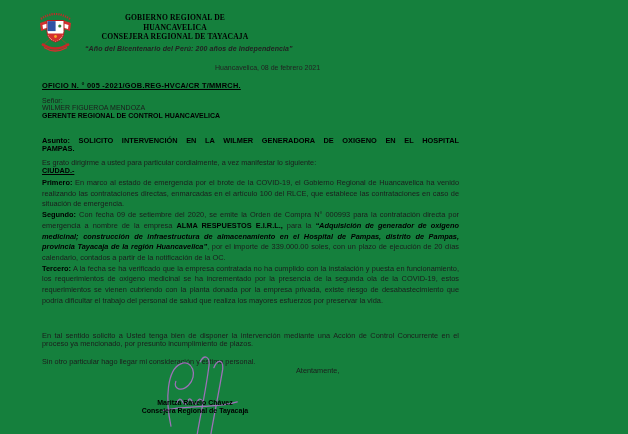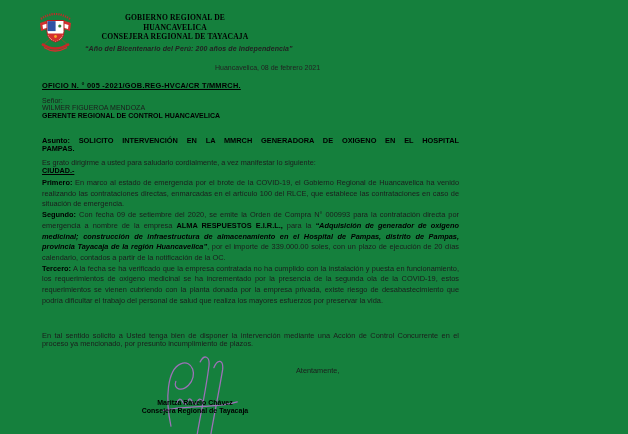--- a/index.html
+++ b/index.html
@@ -84,31 +84,32 @@
 
   <div class="col oficio">OFICIO N. ° 005  -2021/GOB.REG-HVCA/CR T/MMRCH.</div>
 
   <div class="col recipient">
     <div>Señor:</div>
     <div>WILMER FIGUEROA MENDOZA</div>
     <div class="strong">GERENTE REGIONAL DE CONTROL HUANCAVELICA</div>
   </div>
   <div class="col ciudad">CIUDAD.-</div>
 
-  <div class="col asunto"><span>Asunto:</span><span> SOLICITO INTERVENCIÓN EN LA MMRCH GENERADORA DE OXIGENO  EN EL HOSPITAL PAMPAS.</span></div>
+  <div class="col asunto"><span>Asunto:</span><span> SOLICITO INTERVENCIÓN EN LA WILMER GENERADORA DE OXIGENO  EN EL HOSPITAL PAMPAS.</span></div>
 
-  <div class="col greeting">Es grato dirigirme a usted para saludarlo cordialmente, a vez manifestar lo siguiente:</div>
+  <div class="col greeting">Es grato dirigirme a usted para particular cordialmente, a vez manifestar lo siguiente:</div>
 
   <div class="col paras">
     <p><span class="lead">Primero:</span><span> En marco al estado de emergencia por el brote de la COVID-19, el Gobierno Regional de Huancavelica ha venido realizando las contrataciones directas, enmarcadas en el artículo 100 del RLCE, que establece las contrataciones en caso de situación de emergencia.</span></p>
     <p><span class="lead">Segundo:</span><span> Con fecha 09 de setiembre del 2020, se emite la Orden de Compra N° 000993 para la contratación directa por emergencia a nombre de la empresa </span><span class="bold">ALMA RESPUESTOS E.I.R.L.,</span><span> para la </span><span class="boldital">“Adquisición de generador de oxigeno medicinal; construcción de infraestructura de almacenamiento en el Hospital de Pampas, distrito de Pampas, provincia Tayacaja de la región Huancavelica”</span><span>, por el importe de 339.000.00 soles, con un plazo de ejecución de 20 días calendario, contados a partir de la notificación de la OC.</span></p>
     <p><span class="lead">Tercero:</span><span> A la fecha se ha verificado que la empresa contratada no ha cumplido con la instalación y puesta en funcionamiento,  los requerimientos de oxigeno medicinal se ha incrementado por la presencia de la segunda ola de la COVID-19,  estos requerimientos se vienen cubriendo con la planta donada por la empresa privada, existe riesgo de desabastecimiento que podría dificultar el trabajo del personal de salud que realiza los mayores esfuerzos por preservar la vida.</span></p>
   </div>
 
   <div class="col request">En tal sentido solicito a Usted tenga bien de disponer la intervención mediante una Acción de Control Concurrente en el proceso ya mencionado, por presunto incumplimiento de plazos.</div>
+  <div class="col farewell">Sin otro particular hago llegar  mi consideración y estima personal.</div>
   <div class="valediction">Atentamente,</div>
 
   <div class="signature-ink">
     <svg width="120" height="78" viewBox="0 0 120 80" xmlns="http://www.w3.org/2000/svg">
       <g fill="none" stroke="#b06fc9" stroke-width="1.3" stroke-linecap="round" opacity="0.88">
         <path d="M22,72 C16,44 18,14 32,8 C44,3 50,20 40,30 C33,37 24,34 27,26"></path>
         <path d="M52,6 C56,-2 62,0 61,10 C58,34 52,62 49,80"></path>
         <path d="M66,12 C70,2 76,4 75,14 C71,38 66,62 63,80"></path>
         <path d="M28,48 q3,-7 6,-1 q2,5 5,0 q2,-6 5,0 q2,5 5,0 q2,-5 5,-1"></path>
         <path d="M14,56 C38,50 68,54 90,47"></path>

